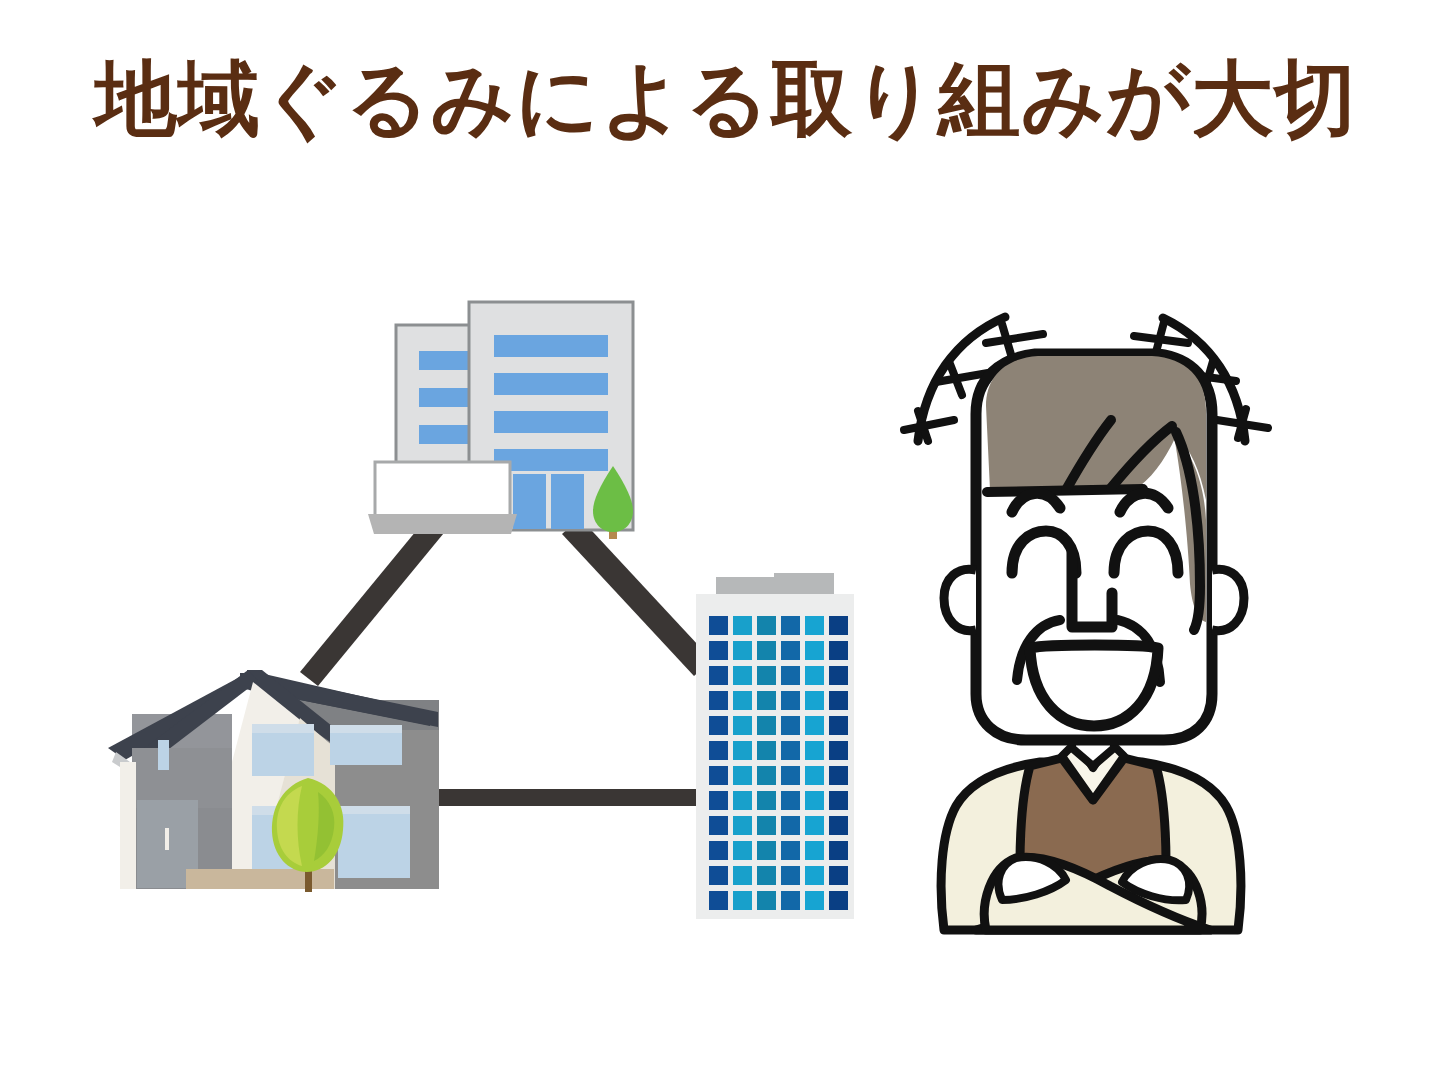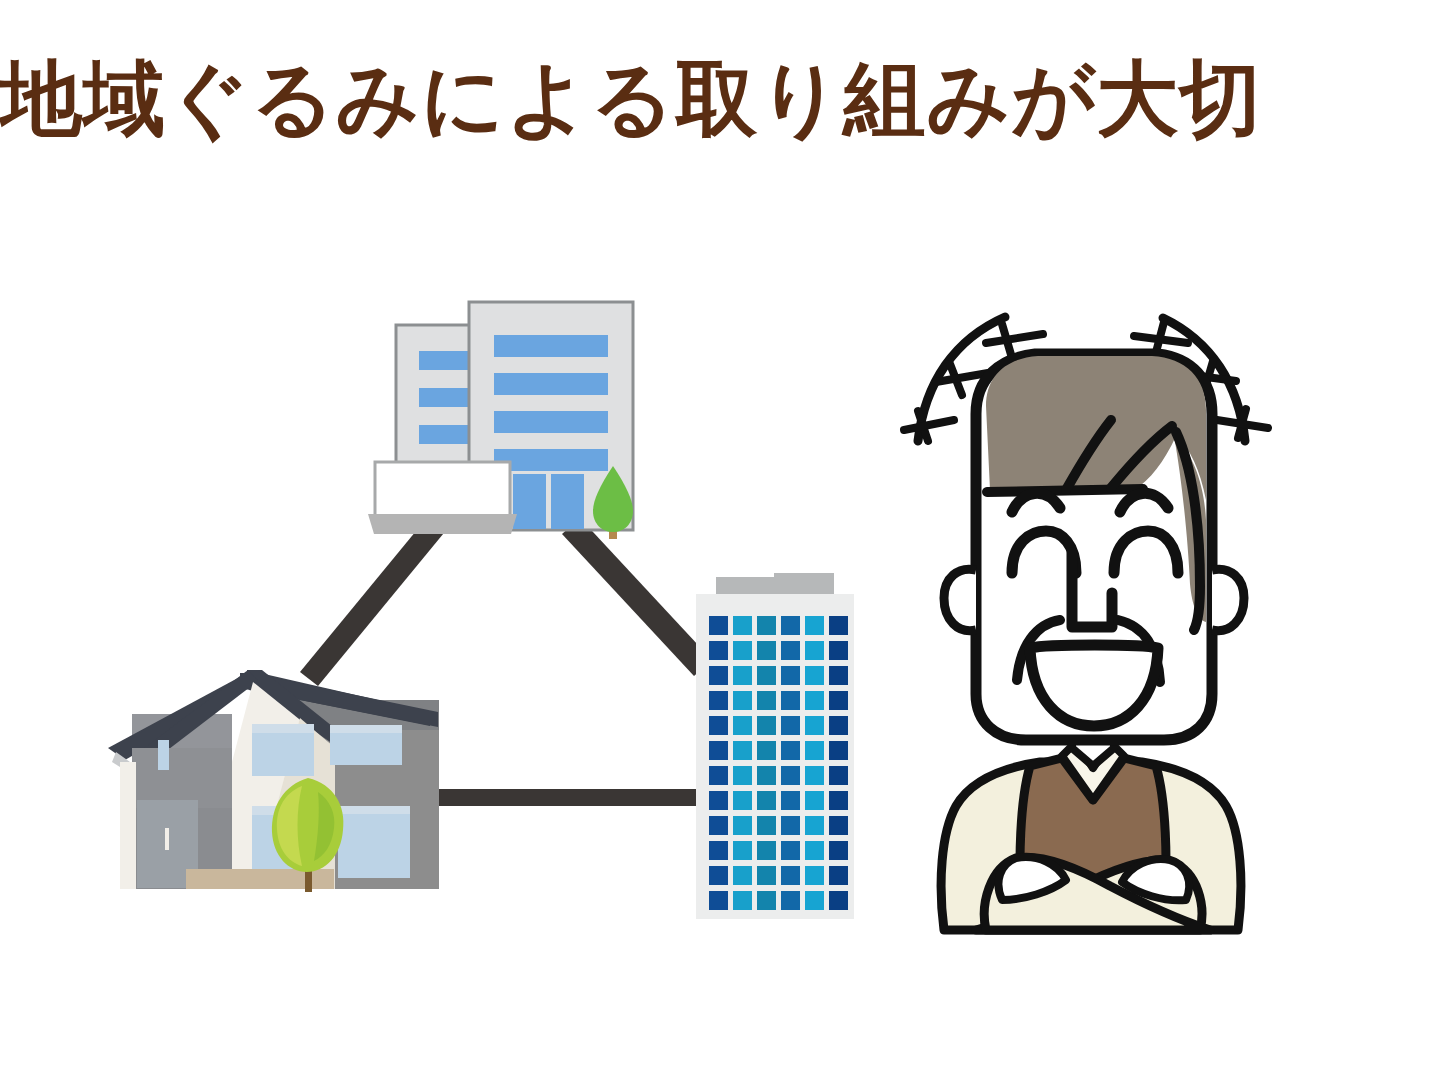--- a/index.html
+++ b/index.html
@@ -7,21 +7,21 @@
     width:1452px;height:1089px;
     background:#ffffff;
     font-family:"Liberation Sans", sans-serif;
     overflow:hidden;
     position:relative;
   }
   #slide{position:absolute;inset:0;background:#fff;}
 
   
   #title{
-    position:absolute;left:0;top:58px;width:1252px;
+    position:absolute;left:0;top:58px;width:1452px;
     text-align:center;
     font-size:82px;
     line-height:1.0;
     font-weight:bold;
     letter-spacing:1px;
     color:#5a2d12;
     font-family:"DejaVu Sans","Liberation Sans",sans-serif;
     white-space:nowrap;
   }
 

